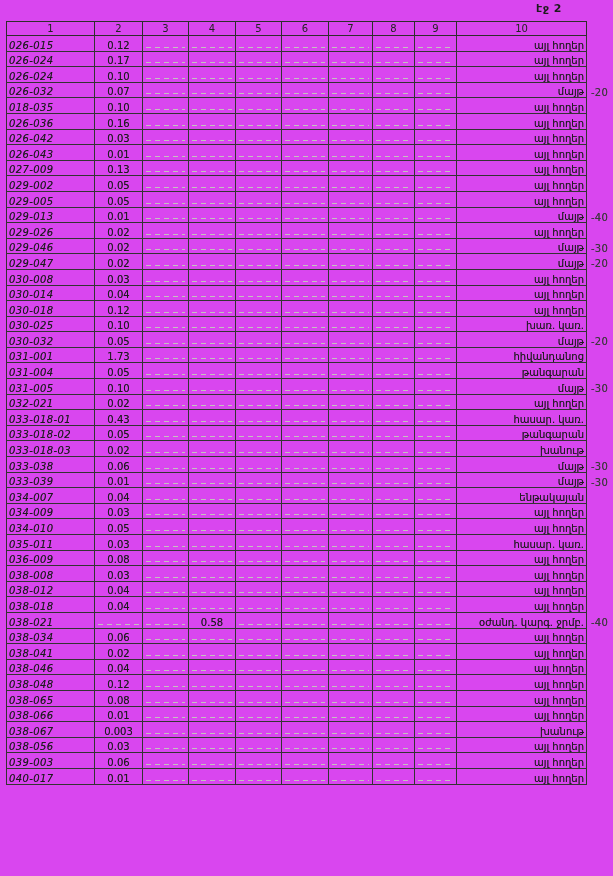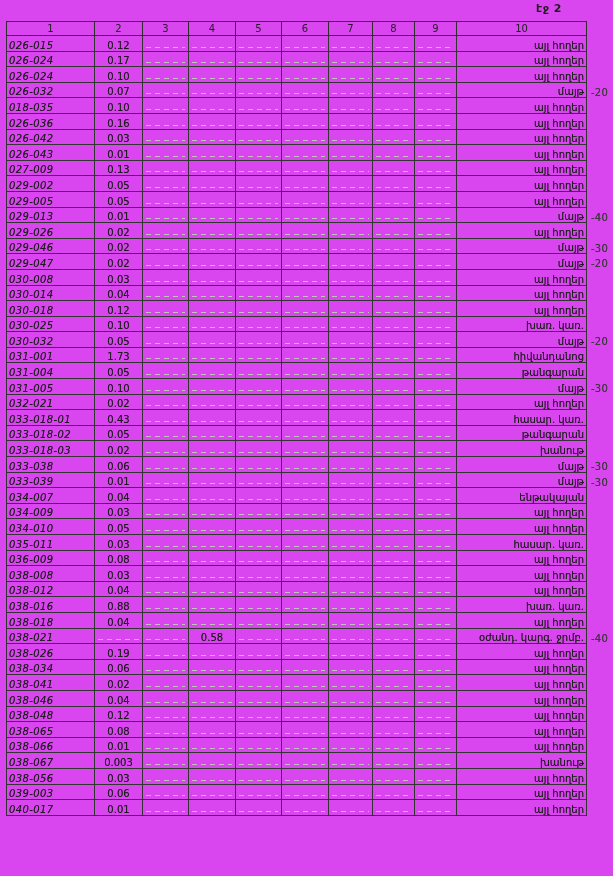--- a/index.html
+++ b/index.html
@@ -557,33 +557,20 @@
       <td class="val empty"></td>
       <td class="val empty"></td>
       <td class="val empty"></td>
       <td class="val empty"></td>
       <td class="val empty"></td>
       <td class="val empty"></td>
       <td class="use">այլ հողեր</td>
       <td class="note-cell"></td>
     </tr>
         <tr>
-      <td class="code">038-016</td>
-      <td class="val">0.88</td>
-      <td class="val empty"></td>
-      <td class="val empty"></td>
-      <td class="val empty"></td>
-      <td class="val empty"></td>
-      <td class="val empty"></td>
-      <td class="val empty"></td>
-      <td class="val empty"></td>
-      <td class="use">խառ. կառ.</td>
-      <td class="note-cell"></td>
-    </tr>
-        <tr>
       <td class="code">038-018</td>
       <td class="val">0.04</td>
       <td class="val empty"></td>
       <td class="val empty"></td>
       <td class="val empty"></td>
       <td class="val empty"></td>
       <td class="val empty"></td>
       <td class="val empty"></td>
       <td class="val empty"></td>
       <td class="use">այլ հողեր</td>
@@ -594,33 +581,20 @@
       <td class="val empty"></td>
       <td class="val empty"></td>
       <td class="val">0.58</td>
       <td class="val empty"></td>
       <td class="val empty"></td>
       <td class="val empty"></td>
       <td class="val empty"></td>
       <td class="val empty"></td>
       <td class="use">օժանդ. կարգ. ջրմբ.</td>
       <td class="note-cell">-40</td>
-    </tr>
-        <tr>
-      <td class="code">038-026</td>
-      <td class="val">0.19</td>
-      <td class="val empty"></td>
-      <td class="val empty"></td>
-      <td class="val empty"></td>
-      <td class="val empty"></td>
-      <td class="val empty"></td>
-      <td class="val empty"></td>
-      <td class="val empty"></td>
-      <td class="use">այլ հողեր</td>
-      <td class="note-cell"></td>
     </tr>
         <tr>
       <td class="code">038-034</td>
       <td class="val">0.06</td>
       <td class="val empty"></td>
       <td class="val empty"></td>
       <td class="val empty"></td>
       <td class="val empty"></td>
       <td class="val empty"></td>
       <td class="val empty"></td>

